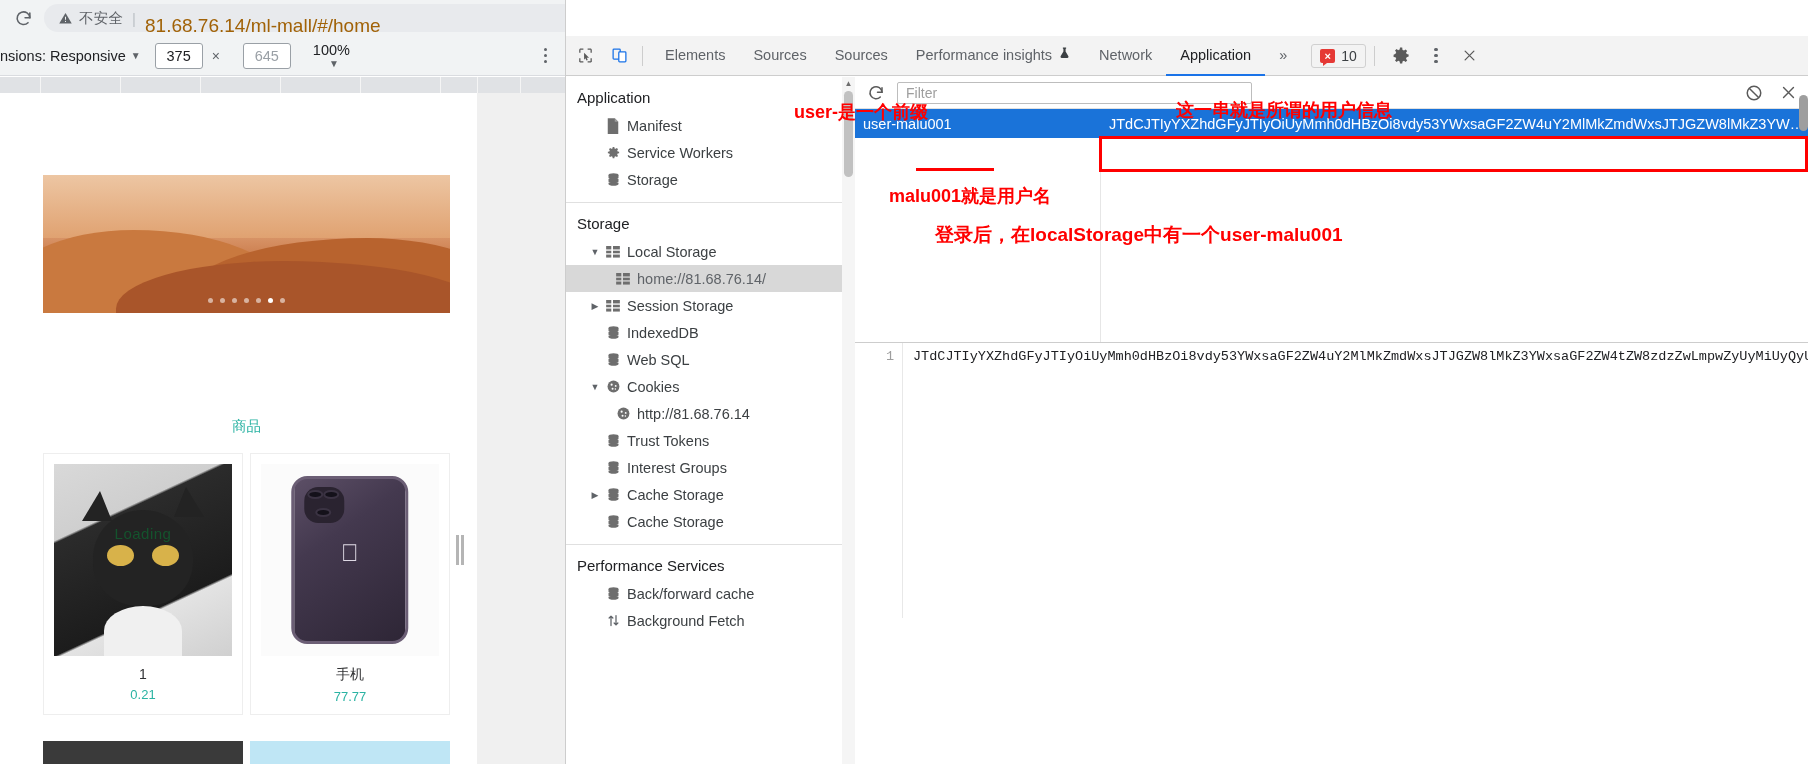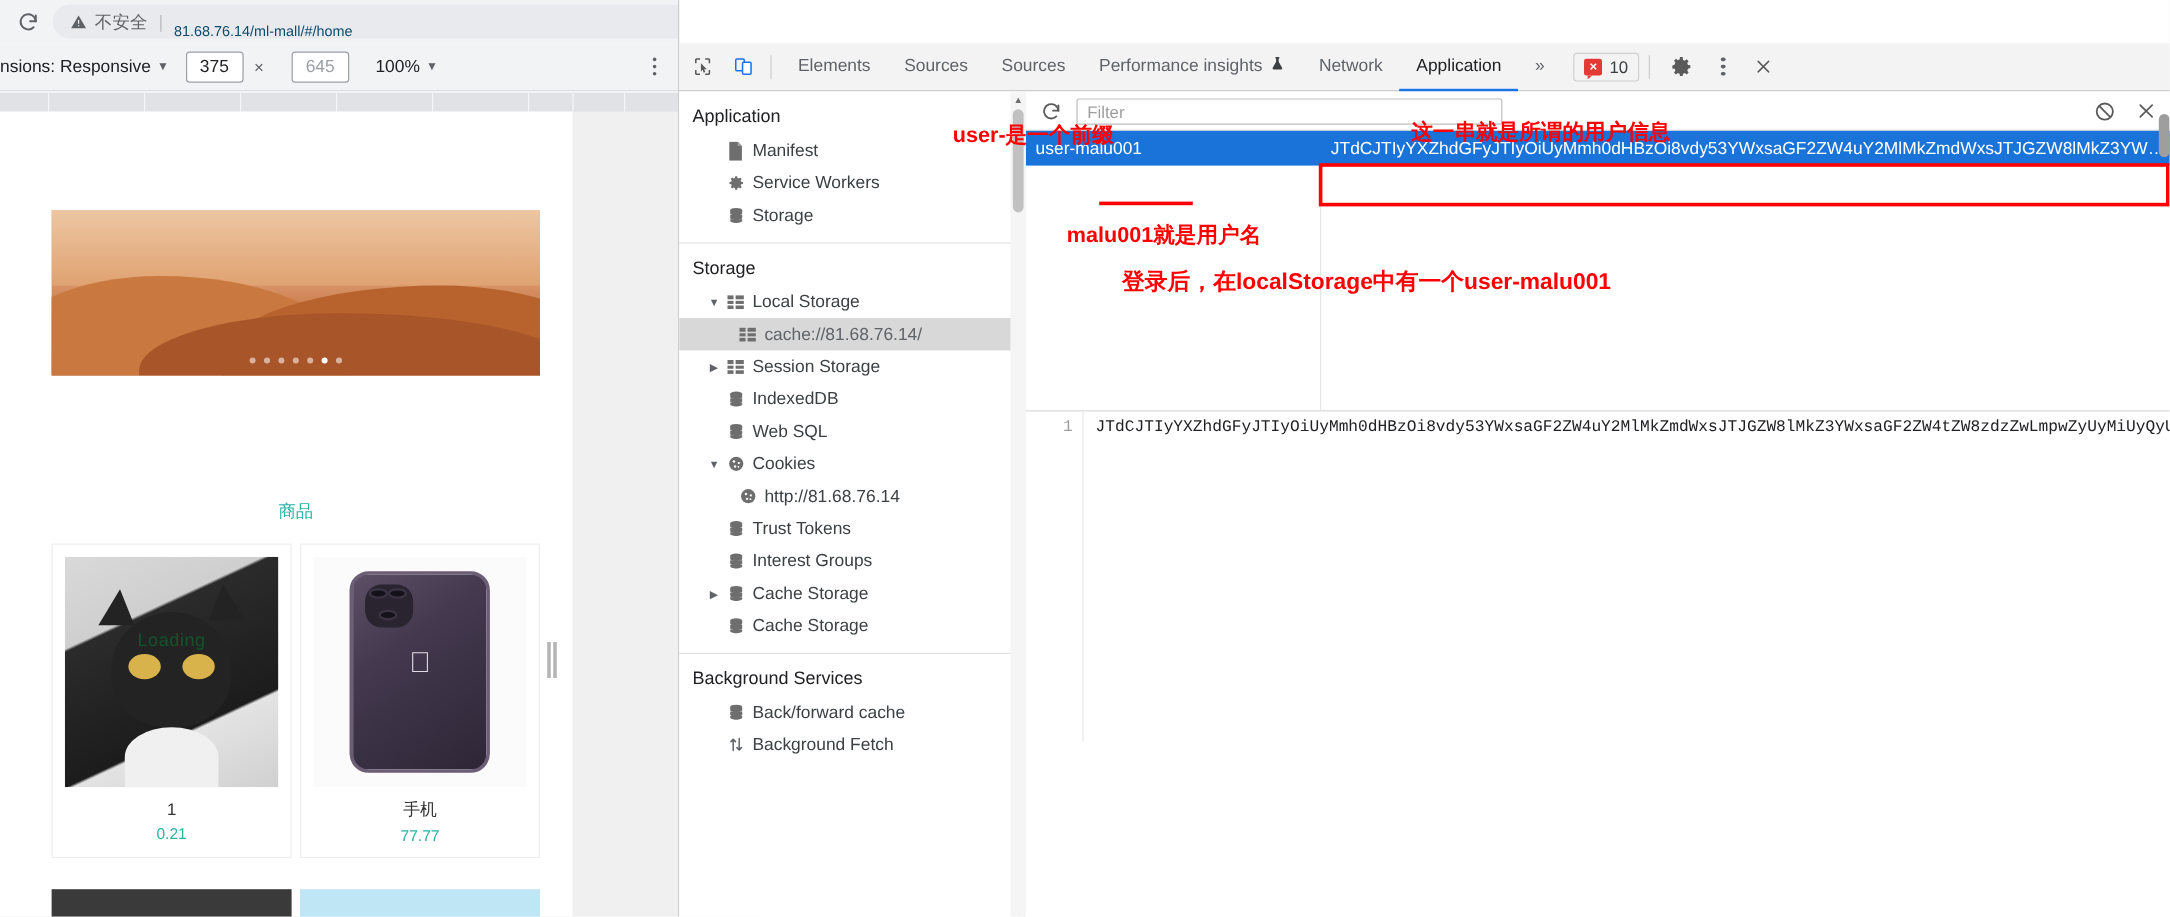--- a/index.html
+++ b/index.html
@@ -25,21 +25,21 @@
   }
   .omnibox {
     flex: 0 0 auto; margin-left: 6px; height: 28px; width: 1066px;
     background: #e8eaed; border-radius: 14px;
     display: flex; align-items: center; padding: 0 14px;
     position: relative;
   }
   .omni-warn-icon { color: #5f6368; margin-right: 6px; display:flex; }
   .omni-warn-text { color: #5f6368; font-size: 14.5px; letter-spacing: .2px; }
   .omni-sep { color: #bdc1c6; margin: 0 9px; font-size: 15px; }
-  .omni-url { color: #0c4a6e; font-size: 12px; margin-top: 16px; }
+  .omni-url { color: #a16207; font-size: 19px; margin-top: 16px; }
   .omni-actions {
     position: absolute; right: 6px; top: 0; height: 28px;
     display: flex; align-items: center; gap: 4px;
   }
   .omni-icon {
     width: 28px; height: 28px; display: flex; align-items: center;
     justify-content: center; color: #5f6368; cursor: pointer;
   }
   .ext-icons { display: flex; align-items: center; gap: 3px; margin-left: 8px; }
   .ext-icon {
@@ -67,21 +67,21 @@
   .dev-dim-label { font-size: 14.5px; color: #202124; margin-left: 0px; white-space: nowrap; }
   .caret { font-size: 10px; color: #5f6368; margin-left: 5px; }
   .dev-input {
     width: 48px; height: 26px; margin-left: 14px;
     border: 1px solid #9aa0a6; border-radius: 3px; background: #fff;
     display: flex; align-items: center; justify-content: center;
     font-size: 14.5px; color: #202124;
   }
   .dev-input.placeholder { color: #9aa0a6; }
   .dev-x { margin: 0 9px; color: #5f6368; font-size: 14px; }
-  .dev-zoom { margin-left: 22px; font-size: 14.5px; color: #202124; display:flex; align-items:center; }
+  .dev-zoom { margin-left: 22px; font-size: 14.5px; color: #202124; display:flex; align-items:center;flex-direction:column; }
   .dev-kebab {
     margin-left: auto; margin-right: 18px; color: #5f6368;
     display: flex; flex-direction: column; gap: 2.5px; cursor: pointer;
   }
   .dev-kebab i { width: 3.5px; height: 3.5px; border-radius: 50%; background: #5f6368; display: block; }
 
   
   .page-viewport {
     position: absolute; left: 0; top: 77px; width: 633px; height: 687px;
     background: #f0f0f0; overflow: hidden;
@@ -623,21 +623,21 @@
         <span class="ti">
           <svg width="14" height="12" viewBox="0 0 16 14" fill="#6e6e6e">
               <rect x="0" y="0" width="6" height="4"></rect>
               <rect x="8" y="0" width="8" height="4"></rect>
               <rect x="0" y="5.5" width="6" height="3"></rect>
               <rect x="8" y="5.5" width="8" height="3"></rect>
               <rect x="0" y="10" width="6" height="3.5"></rect>
               <rect x="8" y="10" width="8" height="3.5"></rect>
             </svg>
         </span>
-        <span class="tl">cache://81.68.76.14/</span>
+        <span class="tl">home://81.68.76.14/</span>
       </div>
       <div class="tree-row indent-1">
         <span class="tw">▶</span>
         <span class="ti">
           <svg width="14" height="12" viewBox="0 0 16 14" fill="#6e6e6e">
               <rect x="0" y="0" width="6" height="4"></rect>
               <rect x="8" y="0" width="8" height="4"></rect>
               <rect x="0" y="5.5" width="6" height="3"></rect>
               <rect x="8" y="5.5" width="8" height="3"></rect>
               <rect x="0" y="10" width="6" height="3.5"></rect>
@@ -738,21 +738,21 @@
               <ellipse cx="12" cy="5" rx="8" ry="3"></ellipse>
               <path d="M4 5v4c0 1.7 3.6 3 8 3s8-1.3 8-3V5"></path>
               <path d="M4 11v4c0 1.7 3.6 3 8 3s8-1.3 8-3v-4"></path>
               <path d="M4 17v2c0 1.7 3.6 3 8 3s8-1.3 8-3v-2"></path>
             </svg>
         </span>
         <span class="tl">Cache Storage</span>
       </div>
 
       <div class="tree-sep"></div>
-      <div class="tree-head">Background Services</div>
+      <div class="tree-head">Performance Services</div>
       <div class="tree-row indent-1">
         <span class="tw"></span>
         <span class="ti">
           <svg width="15" height="15" viewBox="0 0 24 24" fill="#6e6e6e">
               <ellipse cx="12" cy="5" rx="8" ry="3"></ellipse>
               <path d="M4 5v4c0 1.7 3.6 3 8 3s8-1.3 8-3V5"></path>
               <path d="M4 11v4c0 1.7 3.6 3 8 3s8-1.3 8-3v-4"></path>
               <path d="M4 17v2c0 1.7 3.6 3 8 3s8-1.3 8-3v-2"></path>
             </svg>
         </span>

